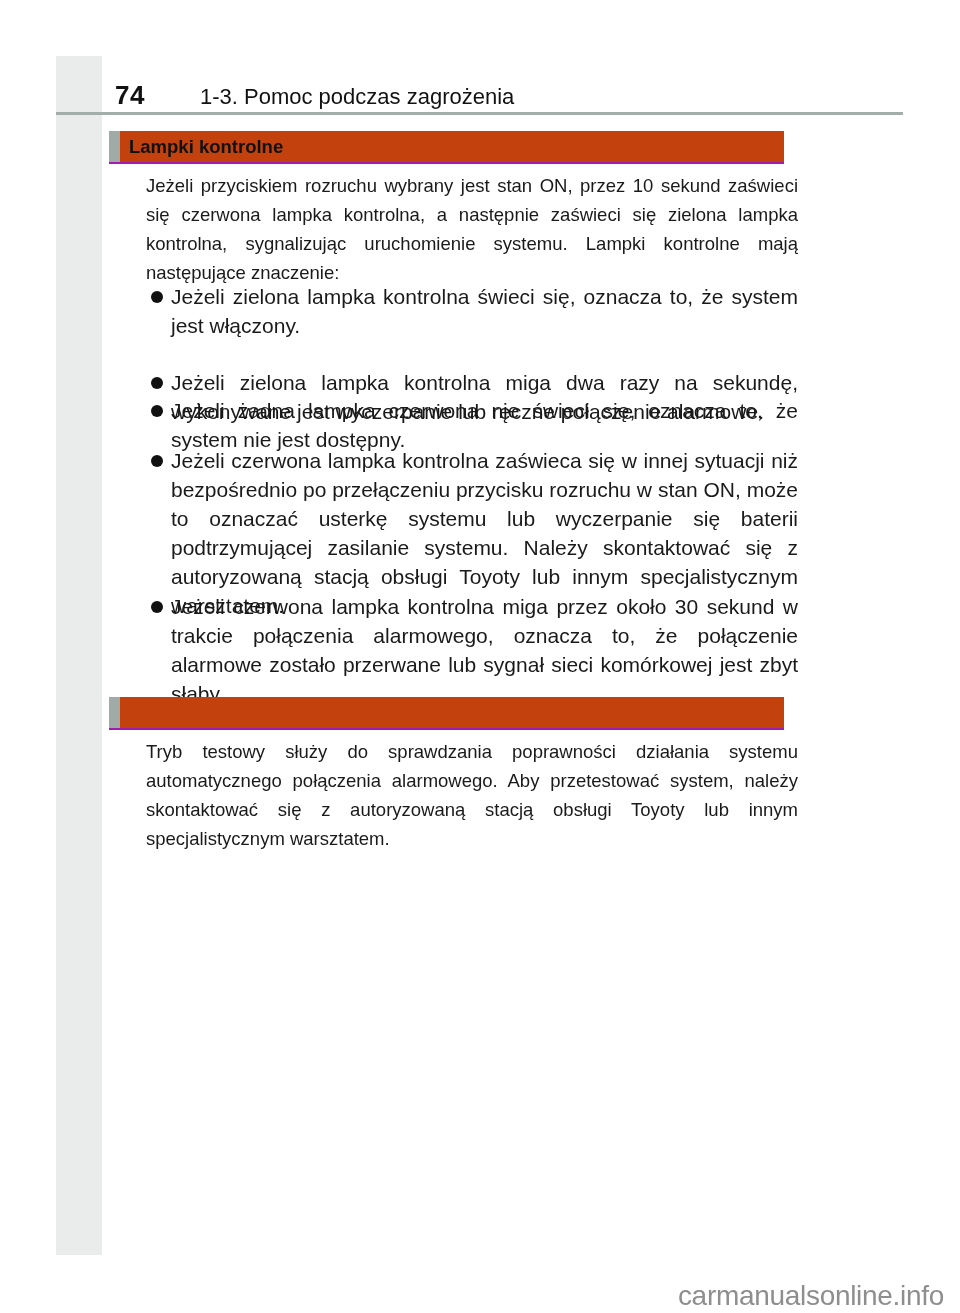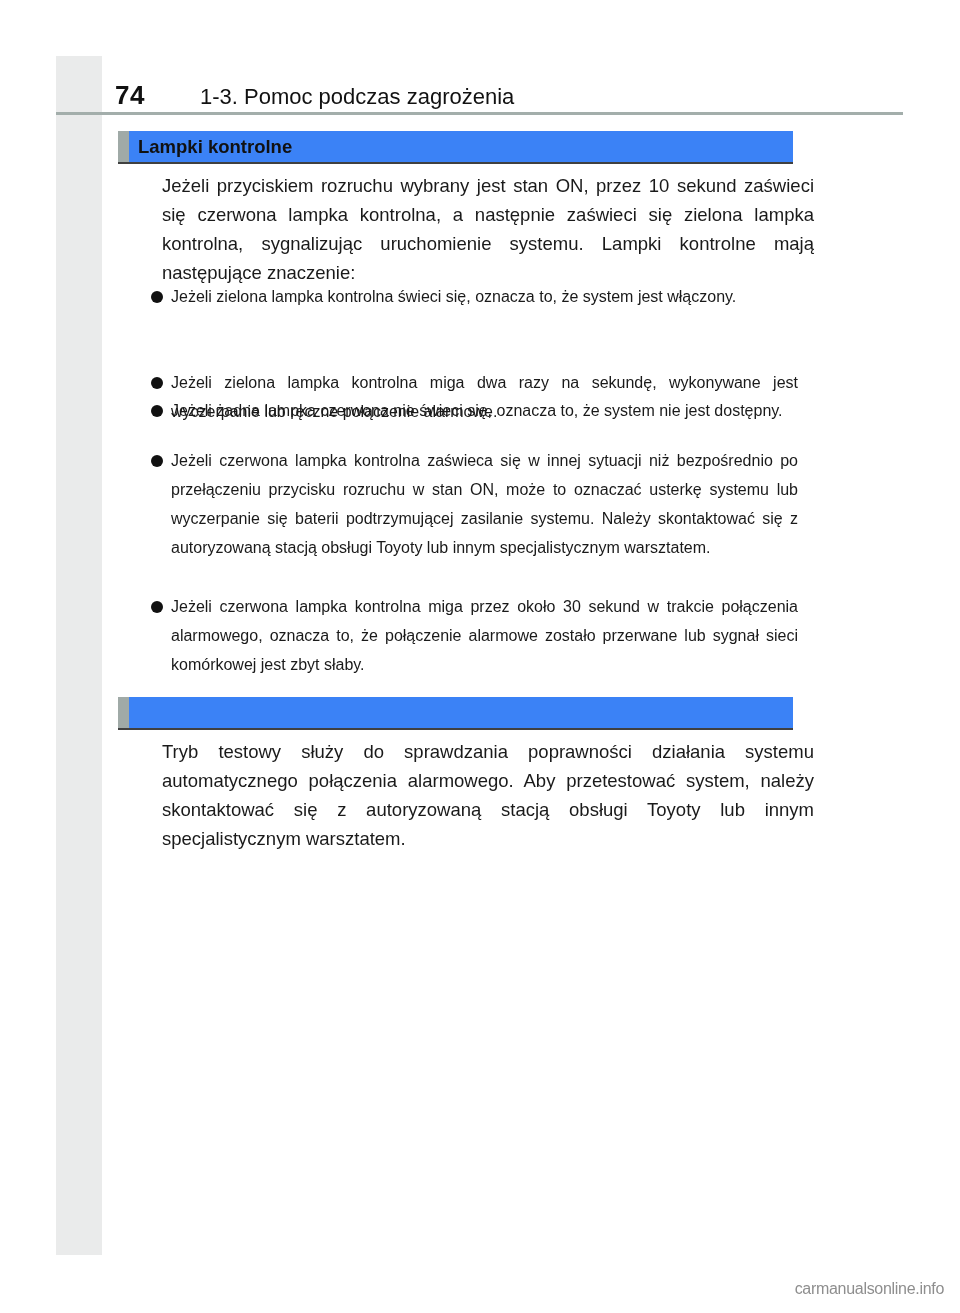--- a/index.html
+++ b/index.html
@@ -17,52 +17,51 @@
     }
     .running-head {
       position: absolute; left: 200px; top: 84px;
       font-size: 22px; color: #111;
     }
     .head-rule {
       position: absolute; left: 56px; top: 112px; width: 847px; height: 3px;
       background: #a3aeab;
     }
     .section-heading {
-      position: absolute; left: 118px; width: 675px; height: 31px;
-      background: #3b82f6; border-bottom: 2px solid #404040;
+      position: absolute; left: 109px; width: 675px; height: 31px;
+      background: #c2410c; border-bottom: 2px solid #a21caf;
       box-sizing: content-box;
     }
     .section-heading .accent {
       position: absolute; left: 0; top: 0; width: 11px; height: 100%;
       background: #a0aaa7;
     }
     .section-heading .title {
       position: absolute; left: 20px; top: 5px;
       font-size: 18.5px; font-weight: bold; color: #111;
     }
     .para {
       position: absolute; left: 146px; width: 652px;
       font-size: 18.5px; line-height: 29px; text-align: justify;
       color: #1a1a1a;
-      margin-left: 16px;
     }
     .bullet {
       position: absolute; left: 151px; width: 647px;
     }
     .bullet .dot {
       position: absolute; left: 0; top: 9px; width: 12px; height: 12px;
       border-radius: 50%; background: #111;
     }
     .bullet .text {
-      margin-left: 20px; font-size: 16px; line-height: 29px;
+      margin-left: 20px; font-size: 21px; line-height: 29px;
       text-align: justify; color: #1a1a1a;
     }
     .watermark {
       position: absolute; right: 16px; top: 1280px;
-      font-size: 16px; color: #8e8e8e; letter-spacing: -0.3px;
+      font-size: 28px; color: #8e8e8e; letter-spacing: -0.3px;
     }
   </style>
 </head>
 <body>
 
 <div class="side-tab"></div>
 
 <div class="page-num">74</div>
 <div class="running-head">1-3. Pomoc podczas zagrożenia</div>
 <div class="head-rule"></div>

